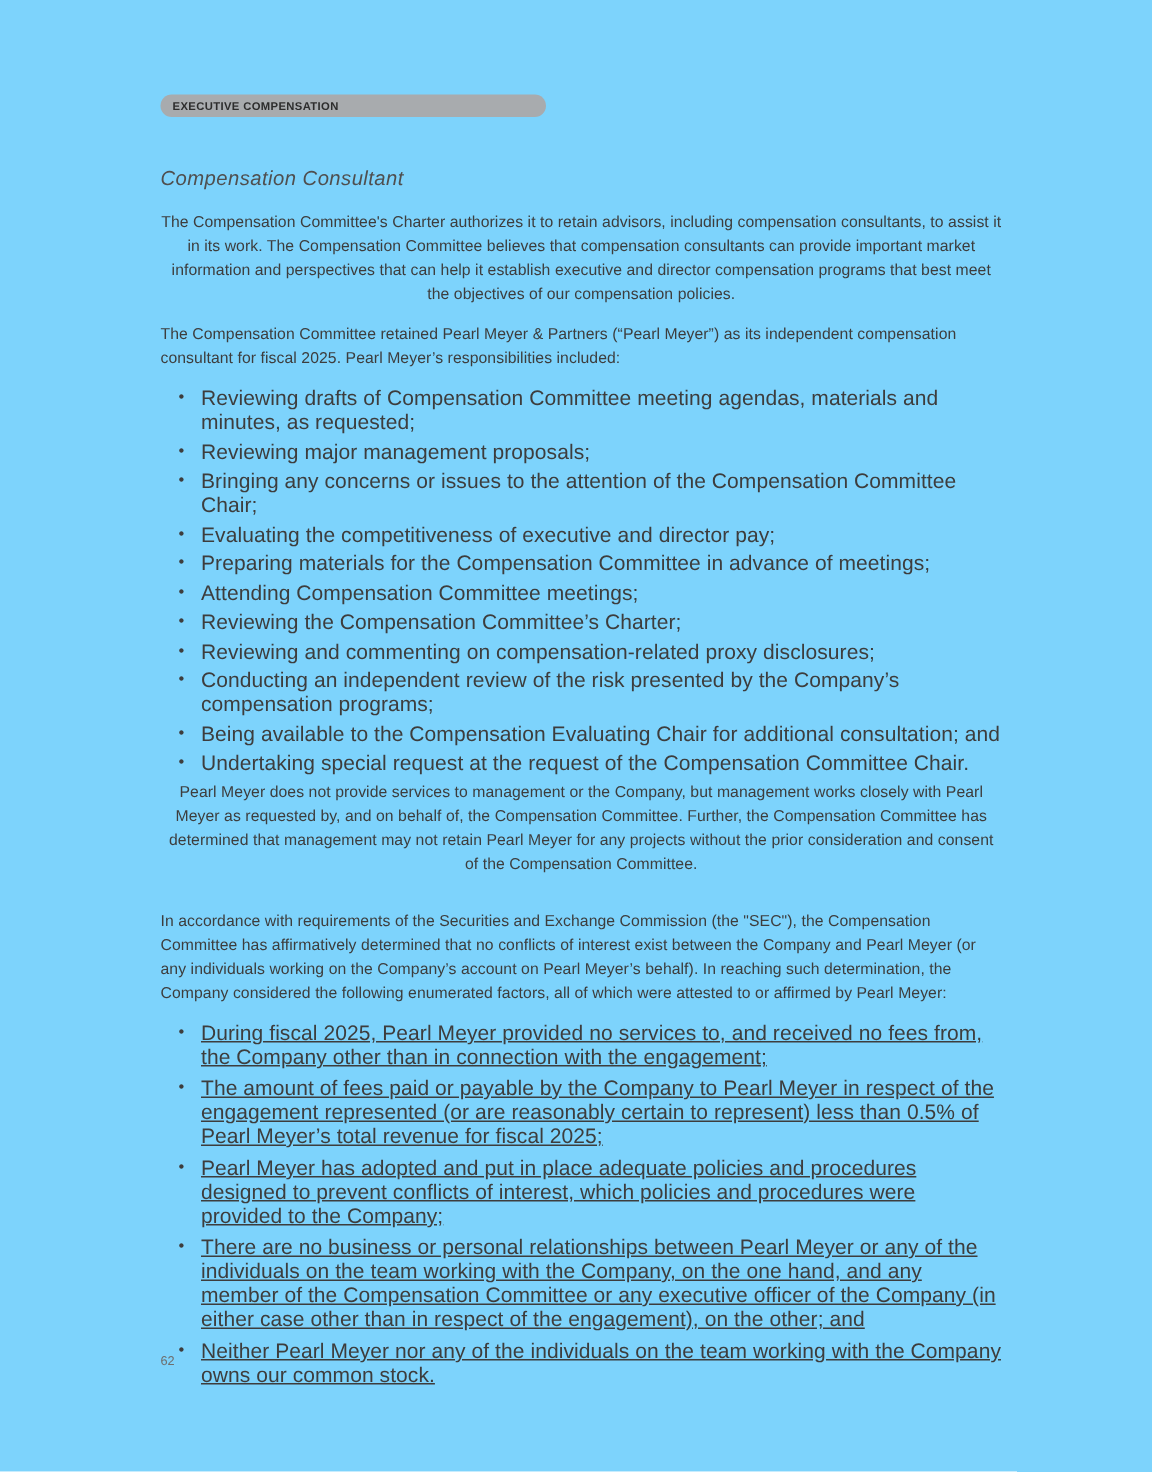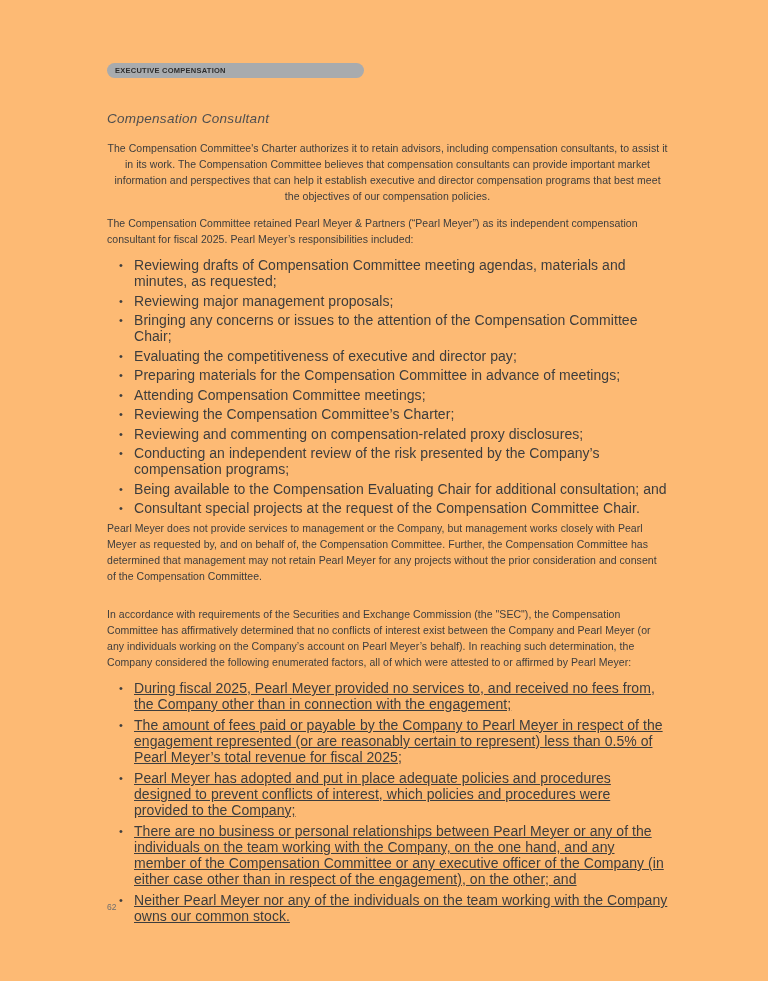--- a/index.html
+++ b/index.html
@@ -4,21 +4,21 @@
 <style>
   html, body {
     margin: 0;
     padding: 0;
     background: #ffffff;
   }
   .page {
     position: relative;
     width: 768px;
     height: 981px;
-    background: #fdba74;
+    background: #7dd3fc;
     font-family: "Liberation Sans", "DejaVu Sans", sans-serif;
     color: #3d3d3d;
     overflow: hidden;
     box-sizing: border-box;
   }
   .content {
     padding-left: 107px;
     padding-right: 100px;
     box-sizing: border-box;
   }
@@ -47,21 +47,21 @@
     letter-spacing: 0.3px;
     color: #4f4f4f;
   }
   .para {
     font-size: 10.5px;
     line-height: 16px;
     letter-spacing: 0.05px;
   }
   .p1 { margin-top: 14px; text-align: center; }
   .p2 { margin-top: 6px; }
-  .p3 { margin-top: 1px; }
+  .p3 { margin-top: 1px; text-align: center; }
   .p4 { margin-top: 22px; }
   ul.bullets {
     margin: 6px 0 0 0;
     padding: 0;
     list-style: none;
   }
   ul.bullets li {
     position: relative;
     padding-left: 27px;
     font-size: 14px;
@@ -107,21 +107,21 @@
       <li><span>Reviewing drafts of Compensation Committee meeting agendas, materials and minutes, as requested;</span></li>
       <li><span>Reviewing major management proposals;</span></li>
       <li><span>Bringing any concerns or issues to the attention of the Compensation Committee Chair;</span></li>
       <li><span>Evaluating the competitiveness of executive and director pay;</span></li>
       <li><span>Preparing materials for the Compensation Committee in advance of meetings;</span></li>
       <li><span>Attending Compensation Committee meetings;</span></li>
       <li><span>Reviewing the Compensation Committee’s Charter;</span></li>
       <li><span>Reviewing and commenting on compensation-related proxy disclosures;</span></li>
       <li><span>Conducting an independent review of the risk presented by the Company’s compensation programs;</span></li>
       <li><span>Being available to the Compensation Evaluating Chair for additional consultation; and</span></li>
-      <li><span>Consultant special projects at the request of the Compensation Committee Chair.</span></li>
+      <li><span>Undertaking special request at the request of the Compensation Committee Chair.</span></li>
     </ul>
 
     <p class="para p3">Pearl Meyer does not provide services to management or the Company, but management works closely with Pearl Meyer as requested by, and on behalf of, the Compensation Committee. Further, the Compensation Committee has determined that management may not retain Pearl Meyer for any projects without the prior consideration and consent of the Compensation Committee.</p>
 
     <p class="para p4">In accordance with requirements of the Securities and Exchange Commission (the "SEC"), the Compensation Committee has affirmatively determined that no conflicts of interest exist between the Company and Pearl Meyer (or any individuals working on the Company’s account on Pearl Meyer’s behalf). In reaching such determination, the Company considered the following enumerated factors, all of which were attested to or affirmed by Pearl Meyer:</p>
 
     <ul class="bullets factors">
       <li><span>During fiscal 2025, Pearl Meyer provided no services to, and received no fees from, the Company other than in connection with the engagement;</span></li>
       <li><span>The amount of fees paid or payable by the Company to Pearl Meyer in respect of the engagement represented (or are reasonably certain to represent) less than 0.5% of Pearl Meyer’s total revenue for fiscal 2025;</span></li>
       <li><span>Pearl Meyer has adopted and put in place adequate policies and procedures designed to prevent conflicts of interest, which policies and procedures were provided to the Company;</span></li>

